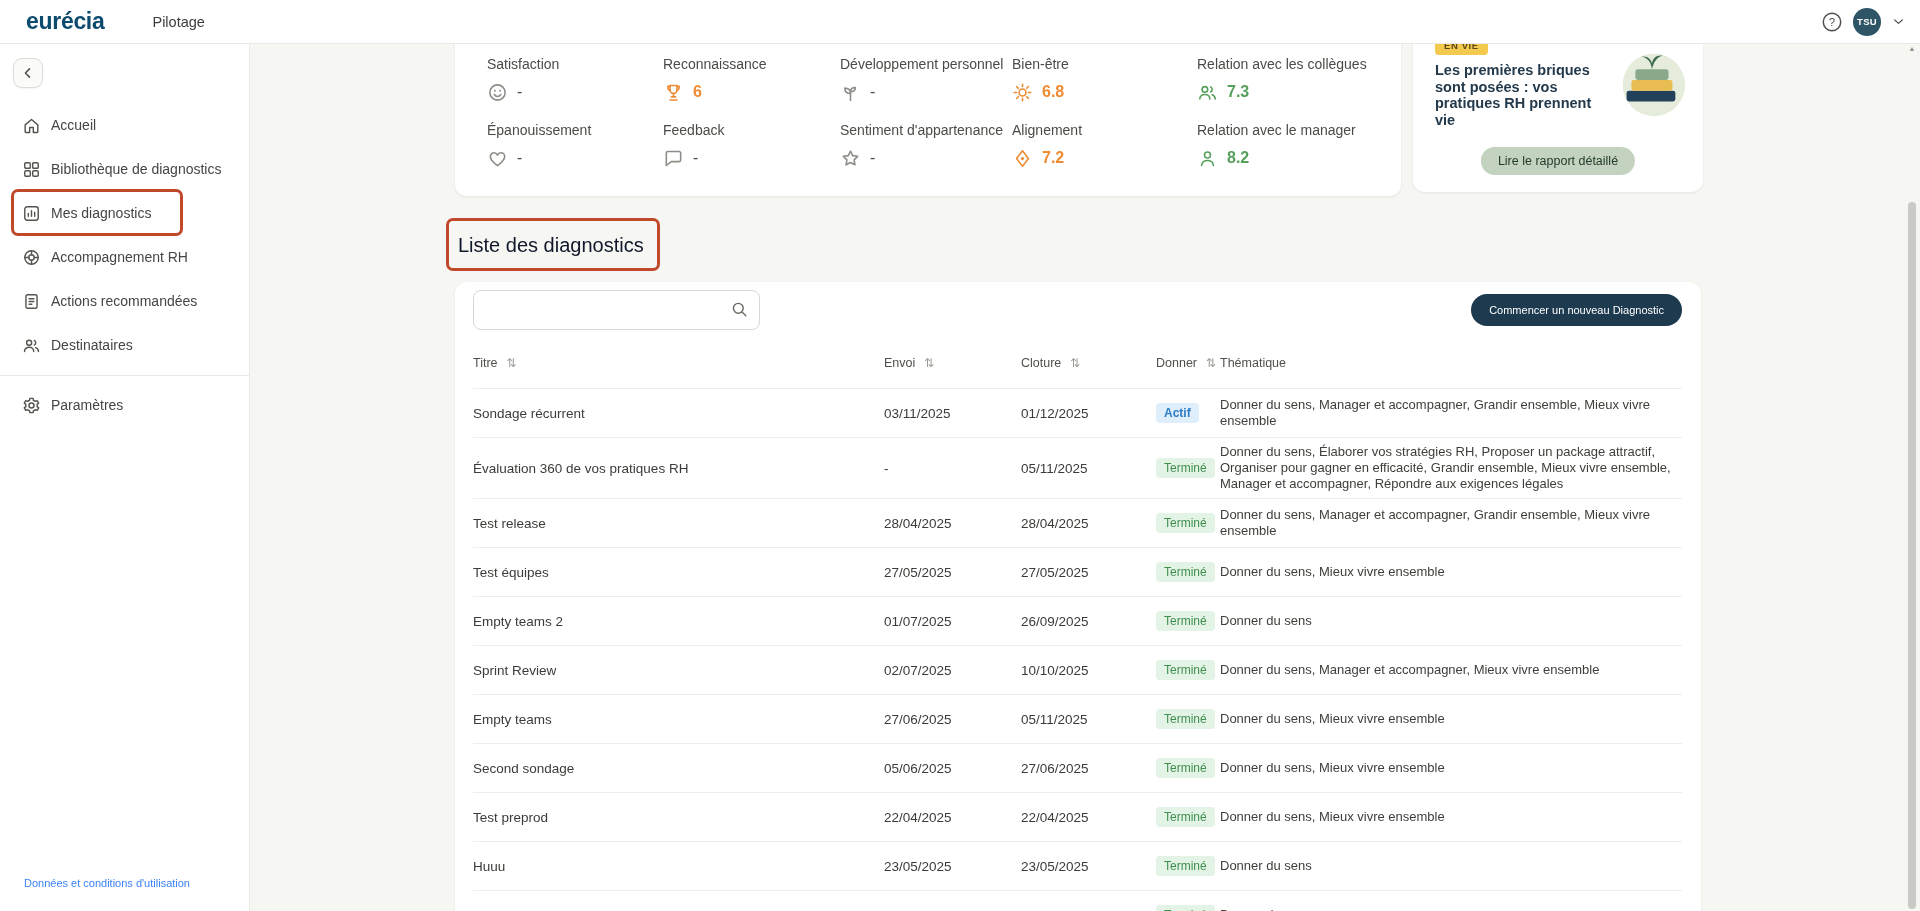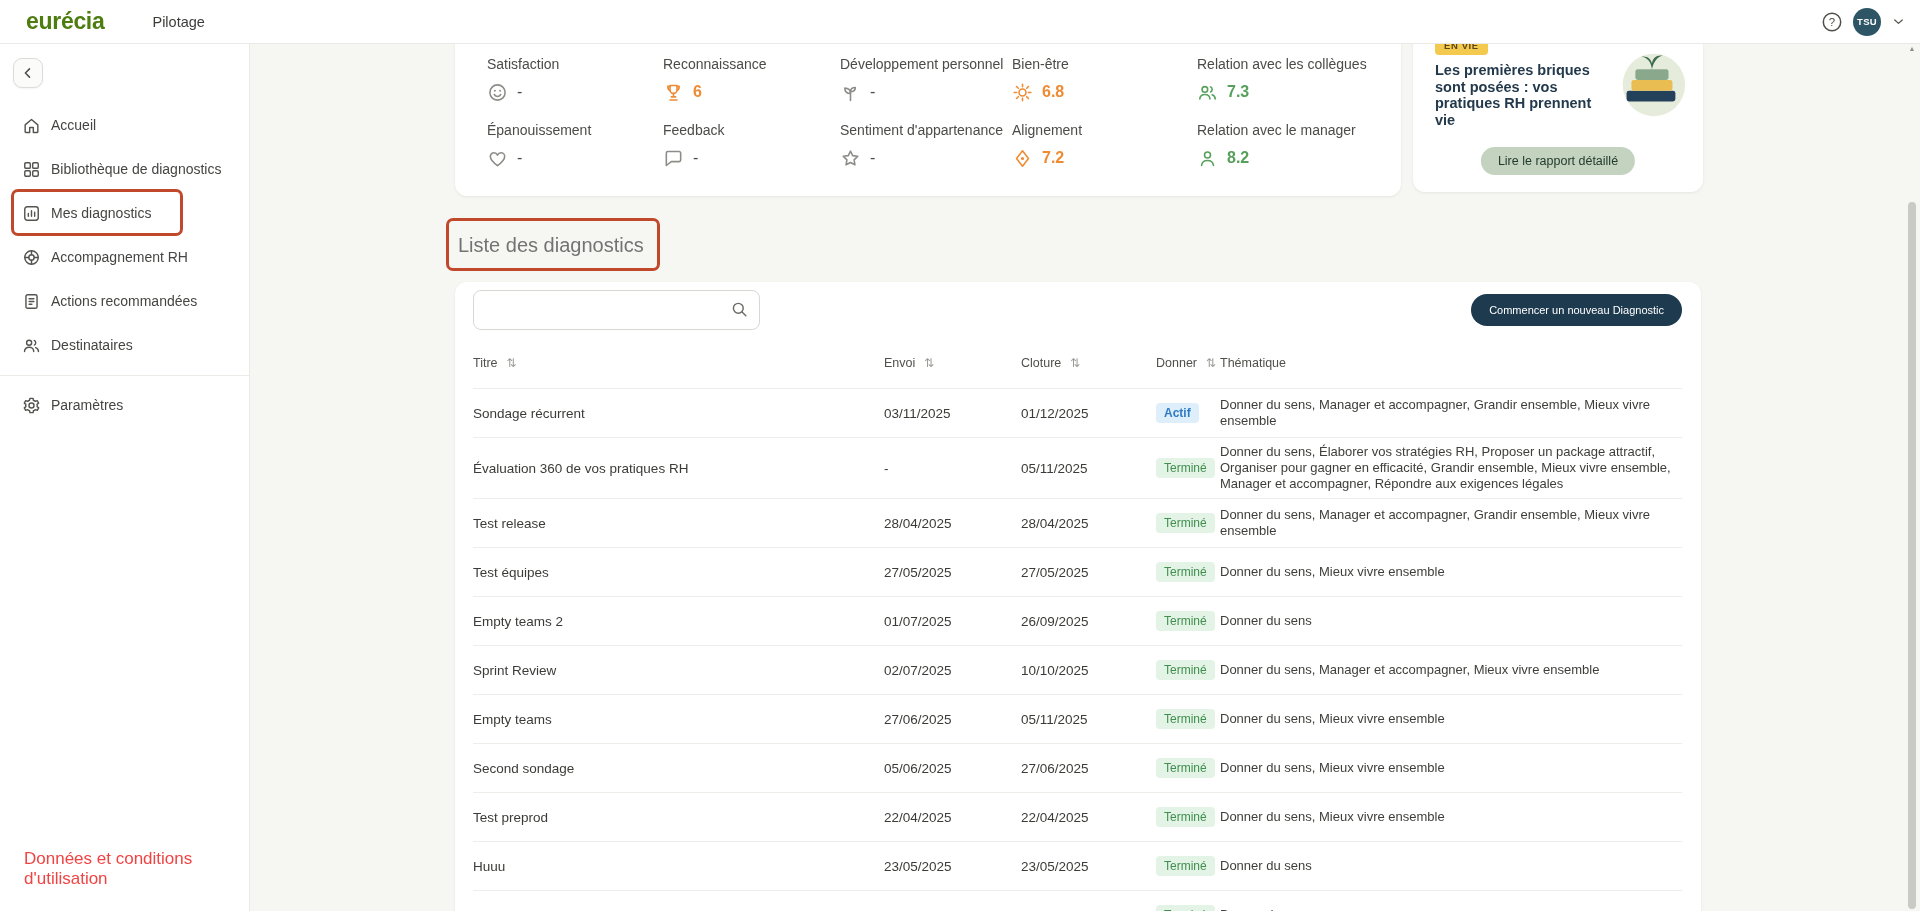--- a/index.html
+++ b/index.html
@@ -3,21 +3,21 @@
 <meta charset="utf-8">
 <style>
   * { margin:0; padding:0; box-sizing:border-box; }
   html,body { width:1920px; height:911px; overflow:hidden; background:#f6f6f3;
               font-family:"Liberation Sans", sans-serif; }
   .app { position:relative; width:1920px; height:911px; }
 
   
   .topbar { position:absolute; top:0; left:0; right:0; height:44px; background:#fff;
             border-bottom:1px solid #e9e9e5; display:flex; align-items:center; z-index:30; }
-  .logo { margin-left:26px; font-size:23px; font-weight:bold; color:#4d7c0f; letter-spacing:-0.3px; }
+  .logo { margin-left:26px; font-size:23px; font-weight:bold; color:#0c4a6e; letter-spacing:-0.3px; }
   .page-title { margin-left:48px; font-size:14.5px; color:#3c3c3a; font-weight:500; }
   .topbar-right { margin-left:auto; display:flex; align-items:center; gap:10px; padding-right:14px; }
   .help-btn { width:22px; height:22px; color:#4e4e4a; cursor:pointer; }
   .avatar { width:28px; height:28px; border-radius:50%; background:var(--avatar-bg,#2d5566); color:#fff;
             font-size:9.5px; font-weight:bold; display:flex; align-items:center; justify-content:center;
             letter-spacing:0.3px; cursor:pointer; }
   .chev { width:15px; height:15px; color:#55554f; cursor:pointer; }
 
   .icon svg, .help-btn svg, .chev svg, .search-icon svg, .collapse-btn svg { width:100%; height:100%; display:block; }
 
@@ -27,21 +27,21 @@
   .collapse-btn { position:absolute; top:14px; left:13px; width:30px; height:30px; border-radius:9px;
                   border:1px solid #dcdcd8; background:#fbfbfa; color:#4e4e4a; cursor:pointer;
                   padding:5px; box-shadow:0 1px 2px rgba(0,0,0,.05); }
   .nav { position:absolute; left:0; right:0; }
   .nav-main { top:59px; }
   .nav-secondary { top:339px; }
   .nav-item { position:relative; height:44px; display:flex; align-items:center; padding-left:22px; gap:10px;
               font-size:14px; color:#454543; cursor:pointer; }
   .nav-item .icon { width:19px; height:19px; color:#55554f; flex:none; }
   .nav-divider { position:absolute; top:331px; left:0; right:0; height:1px; background:#eaeae6; }
-  .sidebar-footer { position:absolute; left:24px; bottom:22px; font-size:17px; color:#ef4444;
+  .sidebar-footer { position:absolute; left:24px; bottom:22px; font-size:11px; color:#3b82f6;
                     text-decoration:none; cursor:pointer; }
 
   
   .annotation-box { position:absolute; border:3px solid var(--annotation,#c0492c); border-radius:7px;
                     pointer-events:none; z-index:40; }
   .nav-annotation { left:11px; top:-2px; width:172px; height:47px; }
   .title-annotation { left:0; top:0; right:0; bottom:0; }
 
   
   .main { position:absolute; left:250px; top:44px; width:1670px; height:867px; background:#f6f6f3; overflow:hidden; }
@@ -67,21 +67,21 @@
   .report-title { position:absolute; left:22px; top:106px; width:176px; font-size:14.5px; line-height:16.5px;
                   font-weight:bold; color:#23394c; }
   .report-illustration { position:absolute; right:12px; top:84px; width:82px; height:82px; }
   .report-button { position:absolute; left:50%; transform:translateX(-50%); top:191px; height:28px; padding:0 17px;
                    border:none; border-radius:14px; background:var(--report-button-bg,#c3d3bf); color:#233b2c;
                    font-size:12.5px; font-family:inherit; cursor:pointer; white-space:nowrap; }
 
   
   .section-title-wrap { position:absolute; left:196px; top:174px; width:214px; height:53px; }
   .section-title { position:absolute; left:12px; top:50%; transform:translateY(-50%); font-size:20px;
-                   font-weight:500; color:#737373; white-space:nowrap; }
+                   font-weight:500; color:#0f172a; white-space:nowrap; }
 
   
   .table-card { position:absolute; left:205px; top:238px; width:1246px; height:700px; padding:8px 19px 0 18px; }
   .table-toolbar { display:flex; align-items:center; height:40px; }
   .search-box { position:relative; width:287px; height:40px; }
   .search-input { width:100%; height:100%; border:1px solid #d8d8d3; border-radius:8px; padding:0 38px 0 12px;
                   font-size:14px; font-family:inherit; color:#3b3b38; background:#fff; outline:none; }
   .search-icon { position:absolute; right:11px; top:10px; width:19px; height:19px; color:#6a6a64; }
   .primary-button { margin-left:auto; height:32px; padding:0 18px; border:none; border-radius:16px;
                     background:var(--primary-button-bg,#1e3a4f); color:#fff; font-size:11px; font-weight:500;

